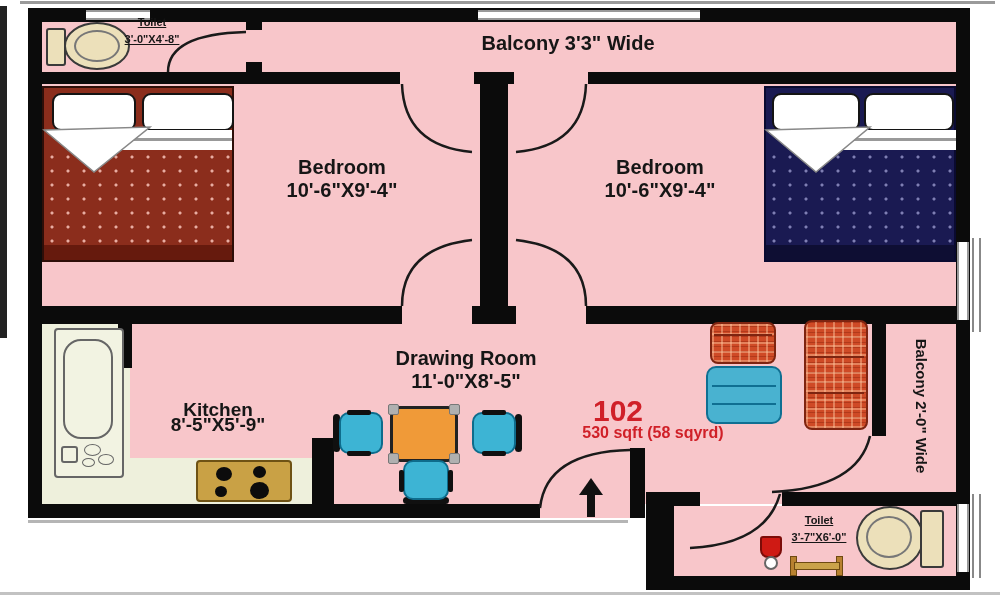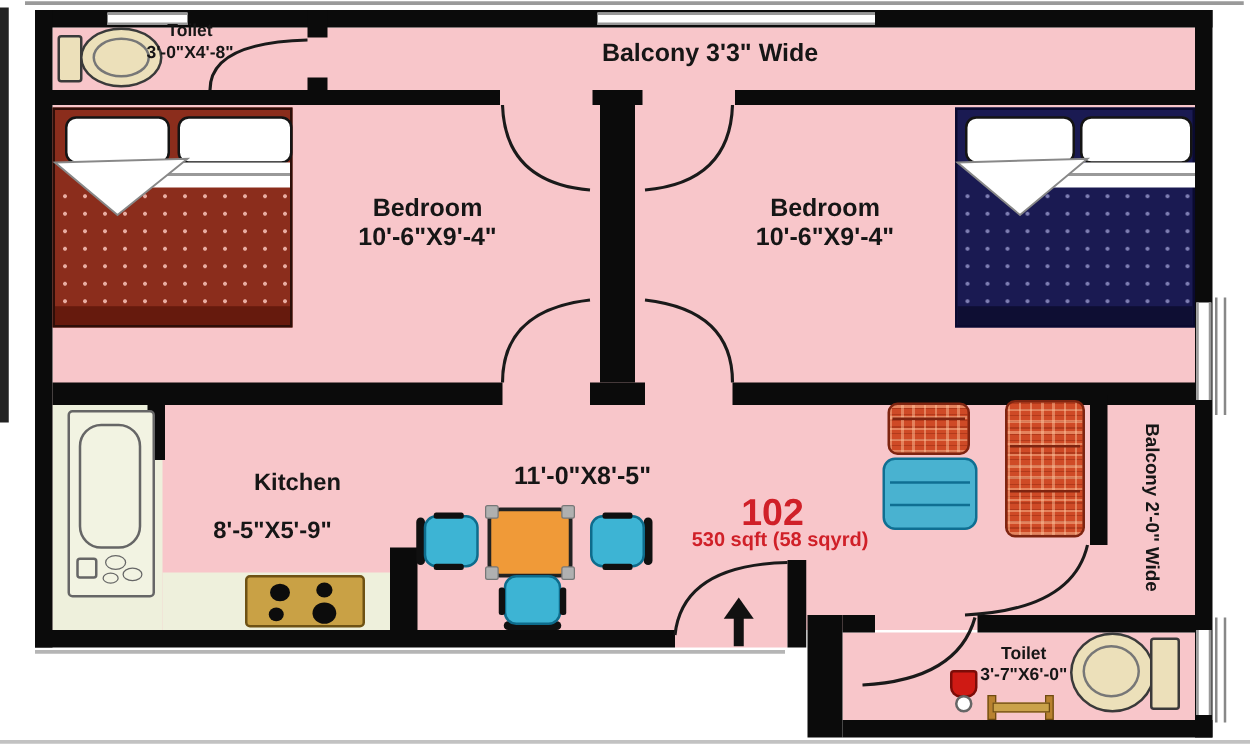--- a/index.html
+++ b/index.html
@@ -9,21 +9,21 @@
   .abs{position:absolute;}
   .wall{position:absolute;background:var(--wall,#0b0b0b);}
   .pink{position:absolute;background:var(--pink,#f8c6ca);}
   .cream{position:absolute;background:var(--cream,#eef0dc);}
   .win-h{position:absolute;background:#fff;border-top:2px solid #999;border-bottom:2px solid #999;box-sizing:border-box;}
   .win-v{position:absolute;background:#fff;border-left:2px solid #999;border-right:2px solid #999;box-sizing:border-box;}
   .ledge{position:absolute;background:#888;}
   .lbl{position:absolute;font-weight:bold;color:#161616;text-align:center;line-height:1.2;white-space:nowrap;transform:translateX(-50%);}
   .lbl-lg{font-size:20px;}
   .lbl-md{font-size:19px;}
-  .lbl-sm{font-size:14px;}
+  .lbl-sm{font-size:11px;text-decoration:underline;}
   .lbl-rot{position:absolute;font-weight:bold;color:#161616;white-space:nowrap;font-size:15px;transform:translate(-50%,-50%) rotate(90deg);}
   .unit-num{position:absolute;transform:translateX(-50%);font-weight:bold;font-size:30px;color:var(--accentRed,#d02028);white-space:nowrap;}
   .unit-area{position:absolute;transform:translateX(-50%);font-weight:bold;font-size:16px;color:var(--accentRed,#d02028);white-space:nowrap;}
   .bed{position:absolute;border:2px solid #2e0e08;box-sizing:border-box;}
   .bed-maroon{background:var(--bedMaroon,#8b2d1c);}
   .bed-navy{background:var(--bedNavy,#1a1a52);}
   .pillow{position:absolute;background:#fff;border:2px solid #141414;border-radius:9px;}
   .band{position:absolute;background:linear-gradient(#fff 42%,#999 42%,#999 56%,#fff 56%);}
   .blanket{position:absolute;left:0;right:0;}
   .dots-m{background-image:radial-gradient(circle,rgba(255,205,195,.8) 1.3px,transparent 1.8px);background-size:16px 14px;}
@@ -203,26 +203,27 @@
   <div class="lbl lbl-sm" style="left:152px;top:33px;">3'-0"X4'-8"</div>
 
   <div class="lbl lbl-lg" style="left:568px;top:31px;">Balcony 3'3" Wide</div>
 
   <div class="lbl lbl-lg" style="left:342px;top:155px;">Bedroom</div>
   <div class="lbl lbl-lg" style="left:342px;top:178px;">10'-6"X9'-4"</div>
 
   <div class="lbl lbl-lg" style="left:660px;top:155px;">Bedroom</div>
   <div class="lbl lbl-lg" style="left:660px;top:178px;">10'-6"X9'-4"</div>
 
-  <div class="lbl lbl-md" style="left:218px;top:376px;margin-left:20px;">Kitchen</div>
+  <div class="lbl lbl-md" style="left:218px;top:399px;">Kitchen</div>
   <div class="lbl lbl-md" style="left:218px;top:414px;">8'-5"X5'-9"</div>
 
+  <div class="lbl lbl-lg" style="left:466px;top:346px;">Drawing Room</div>
   <div class="lbl lbl-lg" style="left:466px;top:369px;">11'-0"X8'-5"</div>
 
   <div class="unit-num" style="left:618px;top:394px;text-align:center;">102</div>
-  <div class="unit-area" style="left:624px;top:424px;">530 sqft (58 sqyrd)</div>
+  <div class="unit-area" style="left:653px;top:424px;">530 sqft (58 sqyrd)</div>
 
   <div class="lbl-rot" style="left:921px;top:406px;">Balcony 2'-0" Wide</div>
 
   <div class="lbl lbl-sm" style="left:819px;top:514px;">Toilet</div>
   <div class="lbl lbl-sm" style="left:819px;top:531px;">3'-7"X6'-0"</div>
 
 </div>
 
 </body></html>

